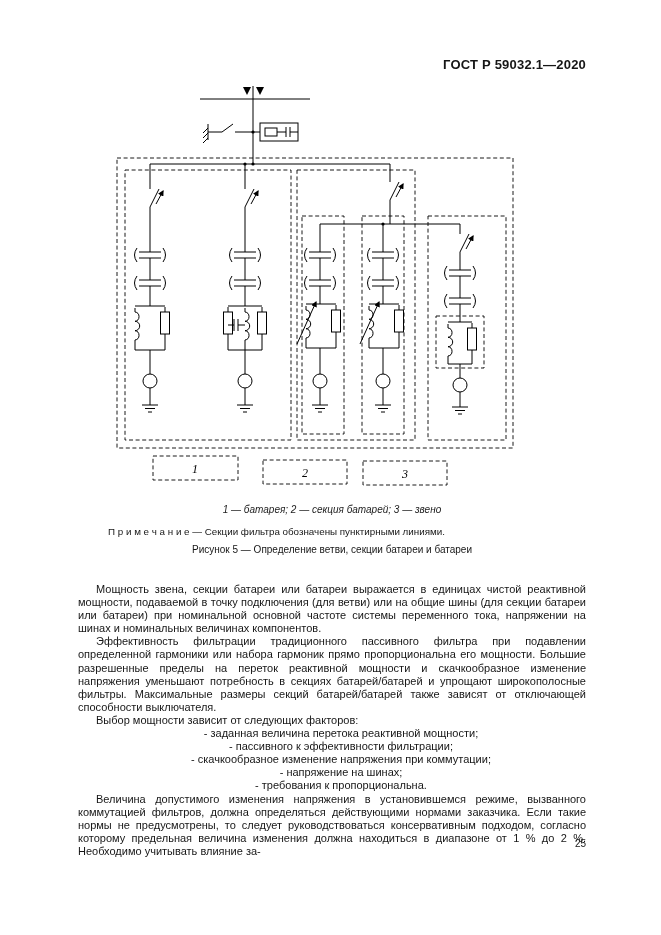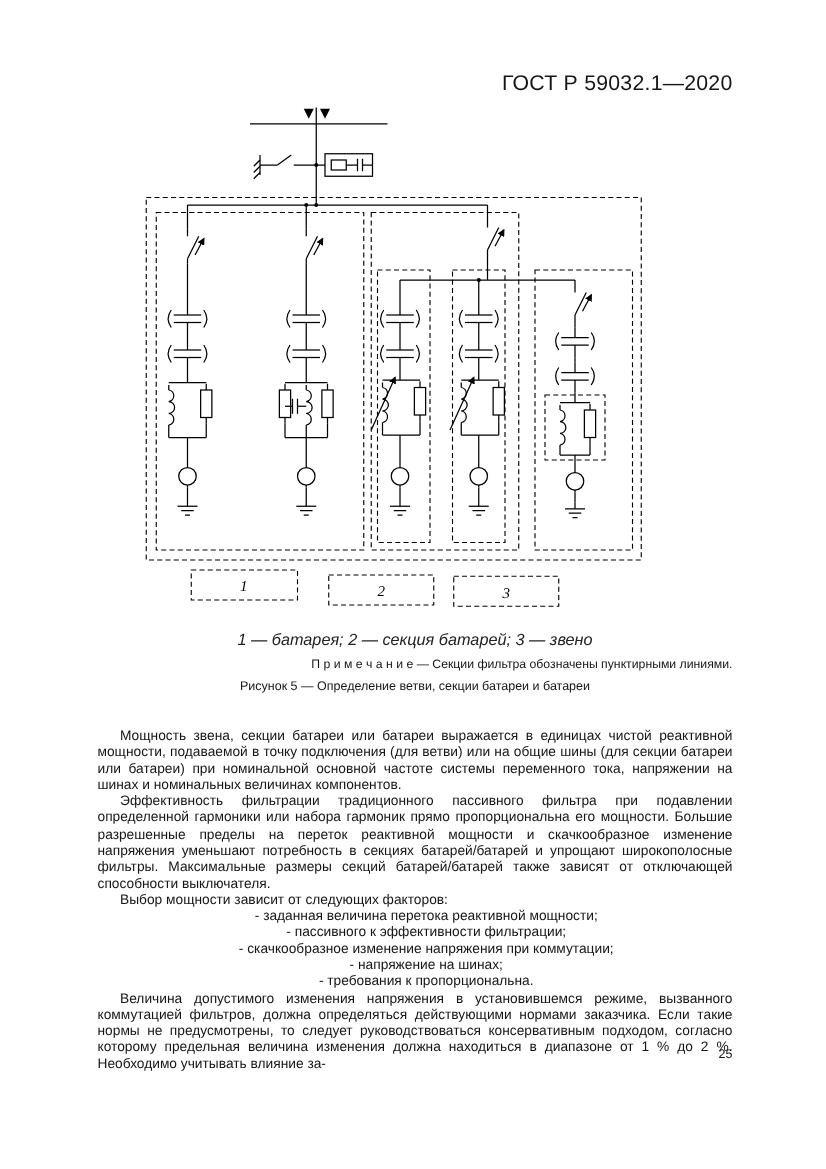--- a/index.html
+++ b/index.html
@@ -6,39 +6,39 @@
   html,body { width:661px; height:935px; }
   body {
     background:#ffffff;
     font-family:"Liberation Sans", sans-serif;
     color:#161616;
     position:relative;
     overflow:hidden;
   }
   .doc-header {
     position:absolute; top:57px; right:75px;
-    font-size:17px; font-weight:normal; letter-spacing:0.2px;
+    font-size:13px; font-weight:bold; letter-spacing:0.2px;
   }
   .diagram-wrap {
     position:absolute; left:100px; top:84px; width:430px; height:414px;
   }
   svg .ln { stroke:#000; stroke-width:1; fill:none; }
   svg .dash { stroke:#000; stroke-width:0.9; fill:none; stroke-dasharray:4 2.6; }
   svg .dot { fill:#000; stroke:none; }
   svg .fig-num {
     font-family:"Liberation Serif", serif; font-style:italic;
     font-size:12px; fill:#000; stroke:none;
   }
   .fig-legend {
     position:absolute; top:504px; left:78px; width:508px;
-    text-align:center; font-size:13px; font-style:italic; color:#222;
+    text-align:center; font-size:10px; font-style:italic; color:#222;
   }
   .fig-note {
-    position:absolute; top:526px; left:78px; width:508px;
-    font-size:9.8px; text-indent:18px;text-align:right;
+    position:absolute; top:526px; left:90px; width:508px;
+    font-size:9.8px; text-indent:18px;
   }
   .fig-caption {
     position:absolute; top:544px; left:78px; width:508px;
     text-align:center; font-size:10px;
   }
   .body-text {
     position:absolute; top:583px; left:78px; width:508px;
     font-size:11px; line-height:13.1px; text-align:justify;
   }
   .body-text .heading { font-weight:bold; text-indent:18px; margin-bottom:1px; }

